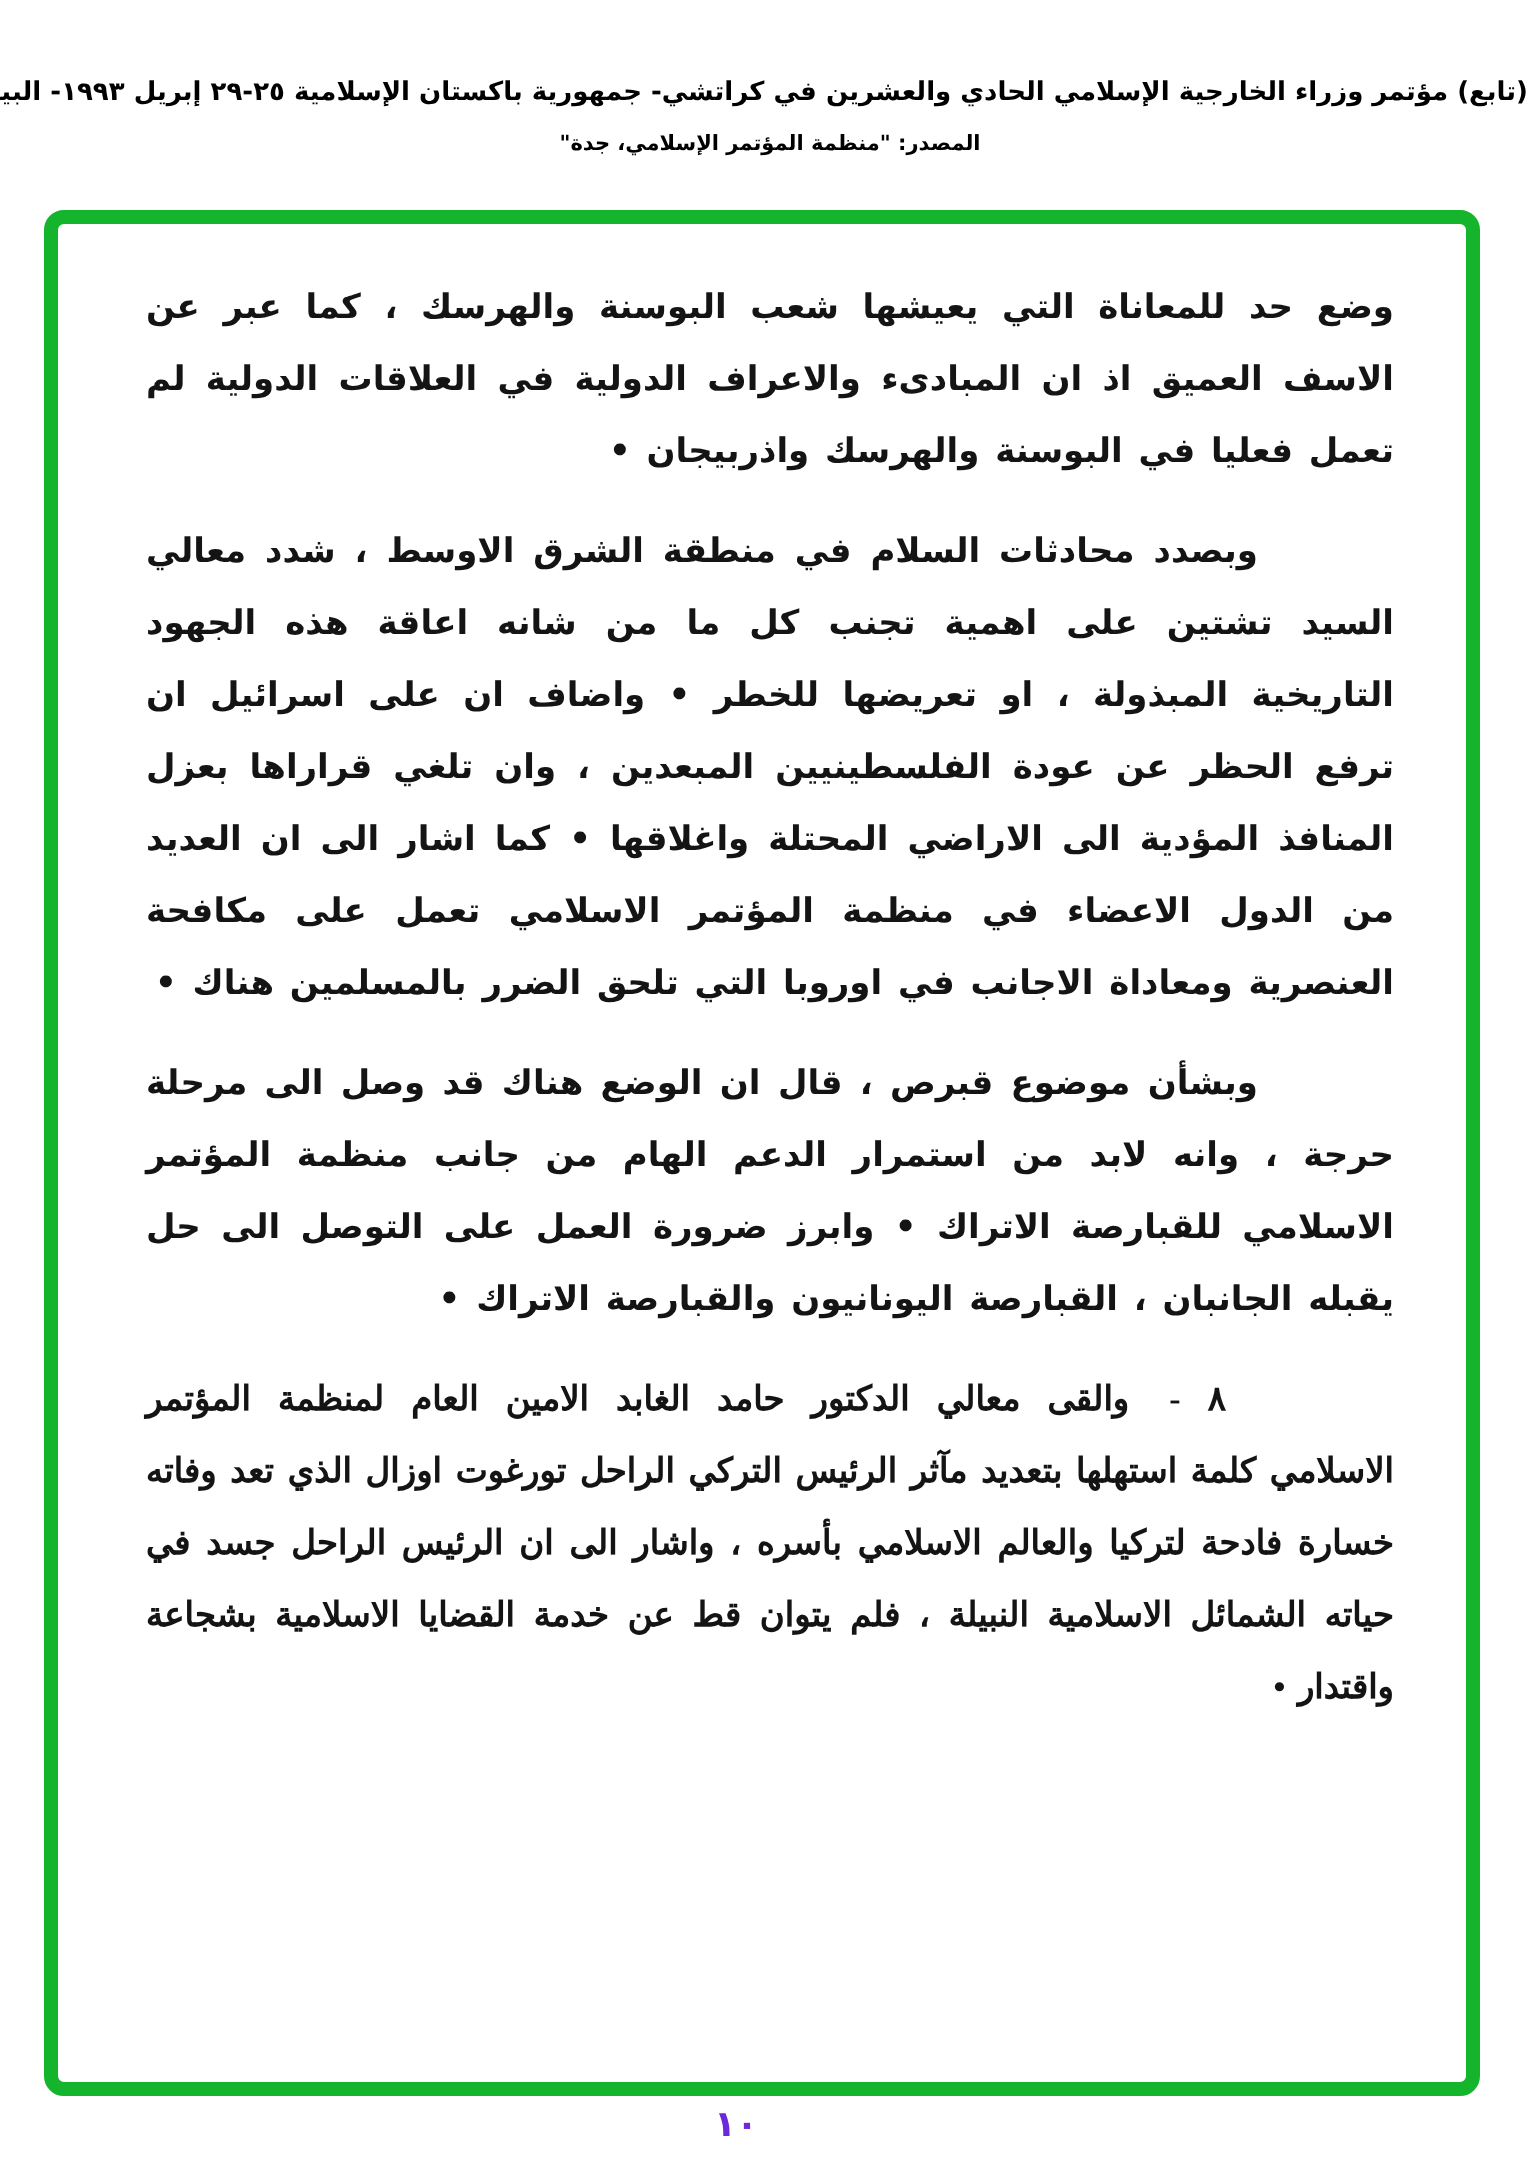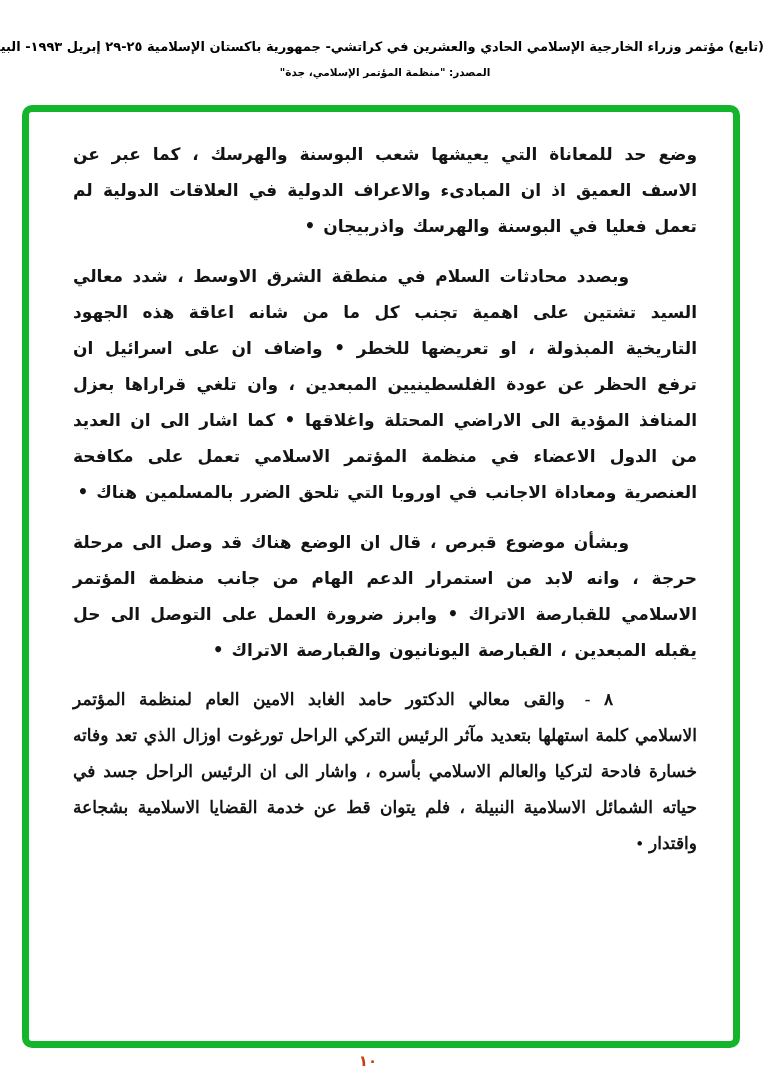--- a/index.html
+++ b/index.html
@@ -83,40 +83,40 @@
     margin-left:20px; 
     white-space:nowrap;
   }
   .pagenum{
     position:absolute;
     top:1052px;
     left:340px;
     width:56px;
     text-align:center;
     direction:rtl;
-    font-size:15px;
+    font-size:18px;
     font-weight:700;
-    color:#c2410c;
+    color:#6d28d9;
   }
 </style>
 </head>
 <body>
 
 <div class="page">
 
   <div class="header">
     <div class="h1">(تابع) مؤتمر وزراء الخارجية الإسلامي الحادي والعشرين في كراتشي- جمهورية باكستان الإسلامية ٢٥-٢٩ إبريل ١٩٩٣- البيان الختام</div>
     <div class="h2">المصدر: "منظمة المؤتمر الإسلامي، جدة"</div>
   </div>
 
   <div class="frame">
     <div class="content">
       <p>وضع حد للمعاناة التي يعيشها شعب البوسنة والهرسك ، كما عبر عن الاسف العميق اذ ان المبادىء والاعراف الدولية في العلاقات الدولية لم تعمل فعليا في البوسنة والهرسك واذربيجان •</p>
       <p class="indent">وبصدد محادثات السلام في منطقة الشرق الاوسط ، شدد معالي السيد تشتين على اهمية تجنب كل ما من شانه اعاقة هذه الجهود التاريخية المبذولة ، او تعريضها للخطر • واضاف ان على اسرائيل ان ترفع الحظر عن عودة الفلسطينيين المبعدين ، وان تلغي قراراها بعزل المنافذ المؤدية الى الاراضي المحتلة واغلاقها • كما اشار الى ان العديد من الدول الاعضاء في منظمة المؤتمر الاسلامي تعمل على مكافحة العنصرية ومعاداة الاجانب في اوروبا التي تلحق الضرر بالمسلمين هناك •</p>
-      <p class="indent">وبشأن موضوع قبرص ، قال ان الوضع هناك قد وصل الى مرحلة حرجة ، وانه لابد من استمرار الدعم الهام من جانب منظمة المؤتمر الاسلامي للقبارصة الاتراك • وابرز ضرورة العمل على التوصل الى حل يقبله المبعدين ، القبارصة اليونانيون والقبارصة الاتراك •</p>
+      <p class="indent">وبشأن موضوع قبرص ، قال ان الوضع هناك قد وصل الى مرحلة حرجة ، وانه لابد من استمرار الدعم الهام من جانب منظمة المؤتمر الاسلامي للقبارصة الاتراك • وابرز ضرورة العمل على التوصل الى حل يقبله الجانبان ، القبارصة اليونانيون والقبارصة الاتراك •</p>
       <p class="item">
         <span class="marker">٨ -</span><span>والقى معالي الدكتور حامد الغابد الامين العام لمنظمة المؤتمر الاسلامي كلمة استهلها بتعديد مآثر الرئيس التركي الراحل تورغوت اوزال الذي تعد وفاته خسارة فادحة لتركيا والعالم الاسلامي بأسره ، واشار الى ان الرئيس الراحل جسد في حياته الشمائل الاسلامية النبيلة ، فلم يتوان قط عن خدمة القضايا الاسلامية بشجاعة واقتدار •</span>
       </p>
     </div>
   </div>
 
   <div class="pagenum">١٠</div>
 
 </div>
 

